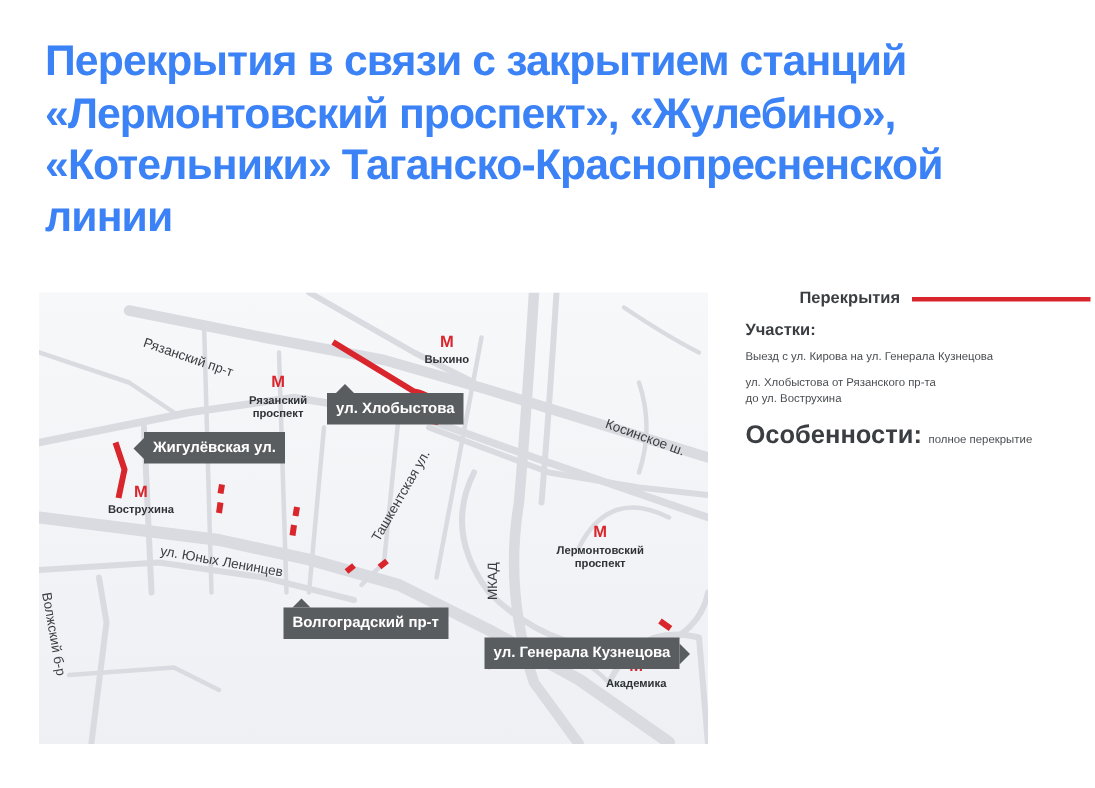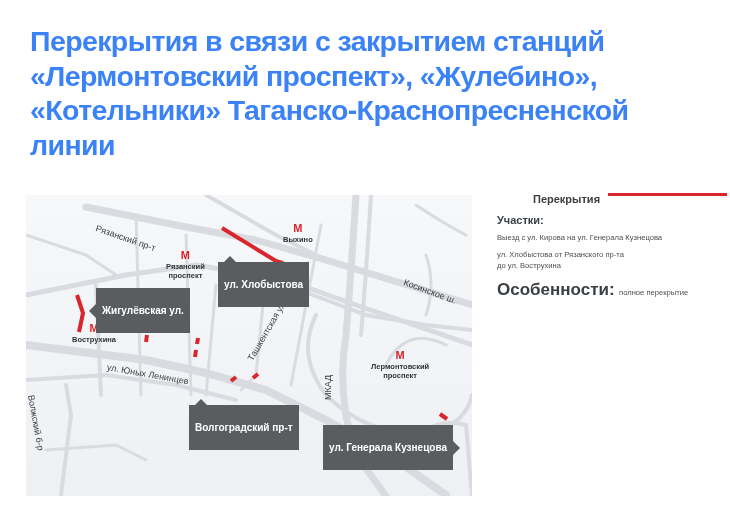--- a/index.html
+++ b/index.html
@@ -23,33 +23,33 @@
     position: absolute; font-size: 9px; color: #3a3e42; white-space: nowrap; transform-origin: left center;
   }
   .metro {
     position: absolute; text-align: center; font-size: 7.5px; color: #2f3336; line-height: 9px; font-weight: bold;
   }
   .metro .m {
     display: block; color: #d9252c; font-size: 11px; font-weight: bold; line-height: 11px; margin-bottom: 1px;
   }
   .callout {
     position: absolute; background: #5a5d60; color: #ffffff; font-size: 10px; font-weight: bold;
-    padding: 16px 6px; white-space: nowrap; line-height: 13px;
+    padding: 4px 6px; white-space: nowrap; line-height: 13px;
   }
   .callout.pt-up::before {
     content: ""; position: absolute; top: -6px; border-left: 6px solid transparent; border-right: 6px solid transparent; border-bottom: 6px solid #5a5d60;
   }
   .callout.pt-left::before {
     content: ""; position: absolute; left: -7px; top: 50%; margin-top: -7px; border-top: 7px solid transparent; border-bottom: 7px solid transparent; border-right: 7px solid #5a5d60;
   }
   .callout.pt-right::after {
     content: ""; position: absolute; right: -7px; top: 50%; margin-top: -7px; border-top: 7px solid transparent; border-bottom: 7px solid transparent; border-left: 7px solid #5a5d60;
   }
   .legend { position: absolute; left: 497px; top: 193px; width: 230px; }
-  .legend-row { display: flex; align-items: flex-start; padding-left: 36px; }
+  .legend-row { display: flex; align-items: center; padding-left: 36px; }
   .legend-head { font-size: 11px; font-weight: bold; color: #3a3e42; }
   .legend-line { width: 130px; height: 3px; background: #d9252c; margin-left: 8px; }
   .sections-title { font-size: 11px; font-weight: bold; color: #3a3e42; margin-top: 9px; }
   .section-item { font-size: 7.6px; color: #4a4e52; line-height: 11px; margin-top: 6px; }
   .section-item div { white-space: nowrap; }
   .features { margin-top: 9px; white-space: nowrap; }
   .features-label { font-size: 17px; font-weight: bold; color: #3a3e42; }
   .features-value { font-size: 7.6px; color: #4a4e52; }
 </style>
 </head>

